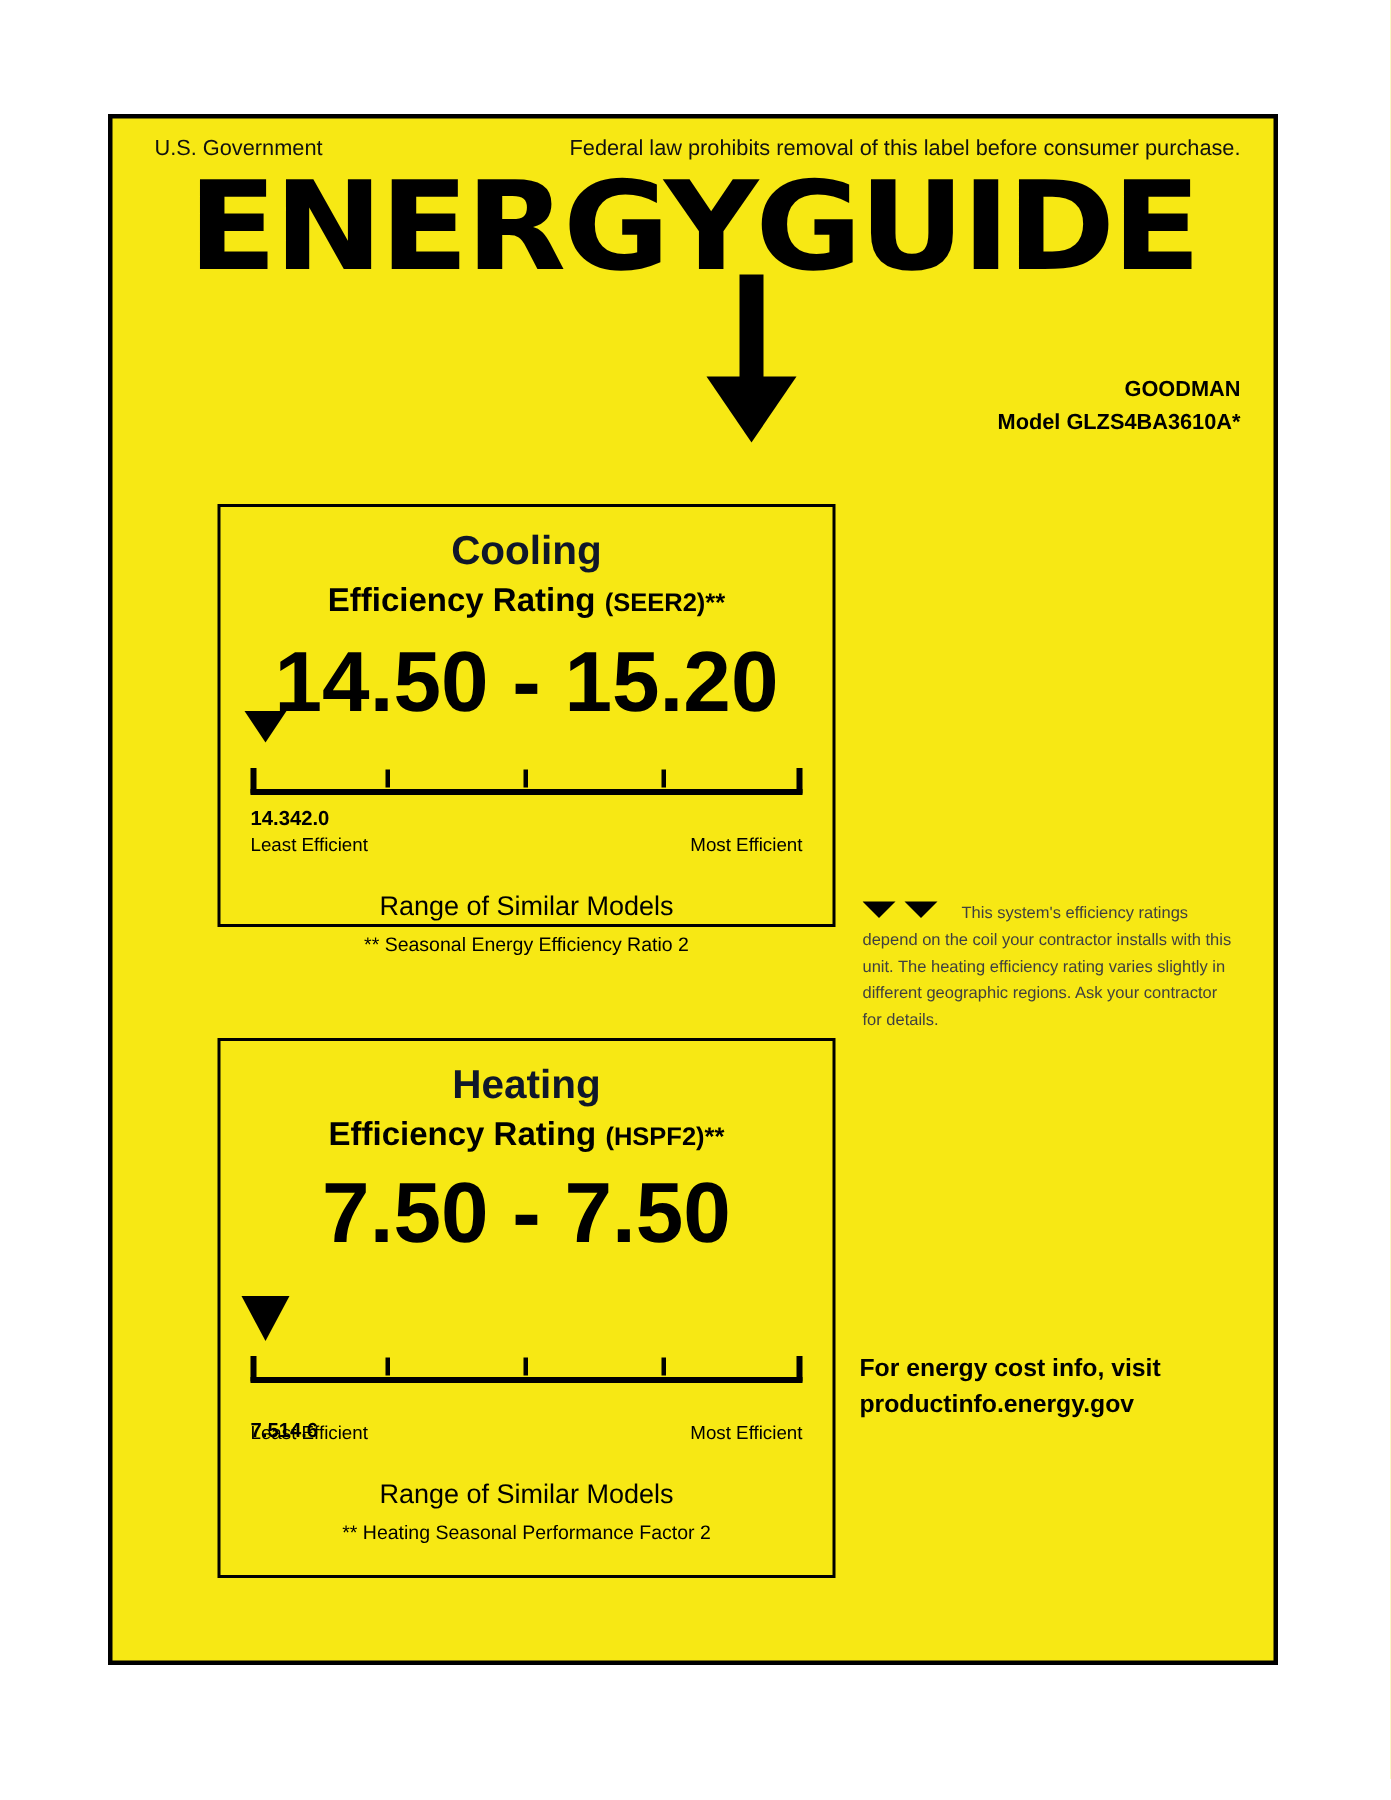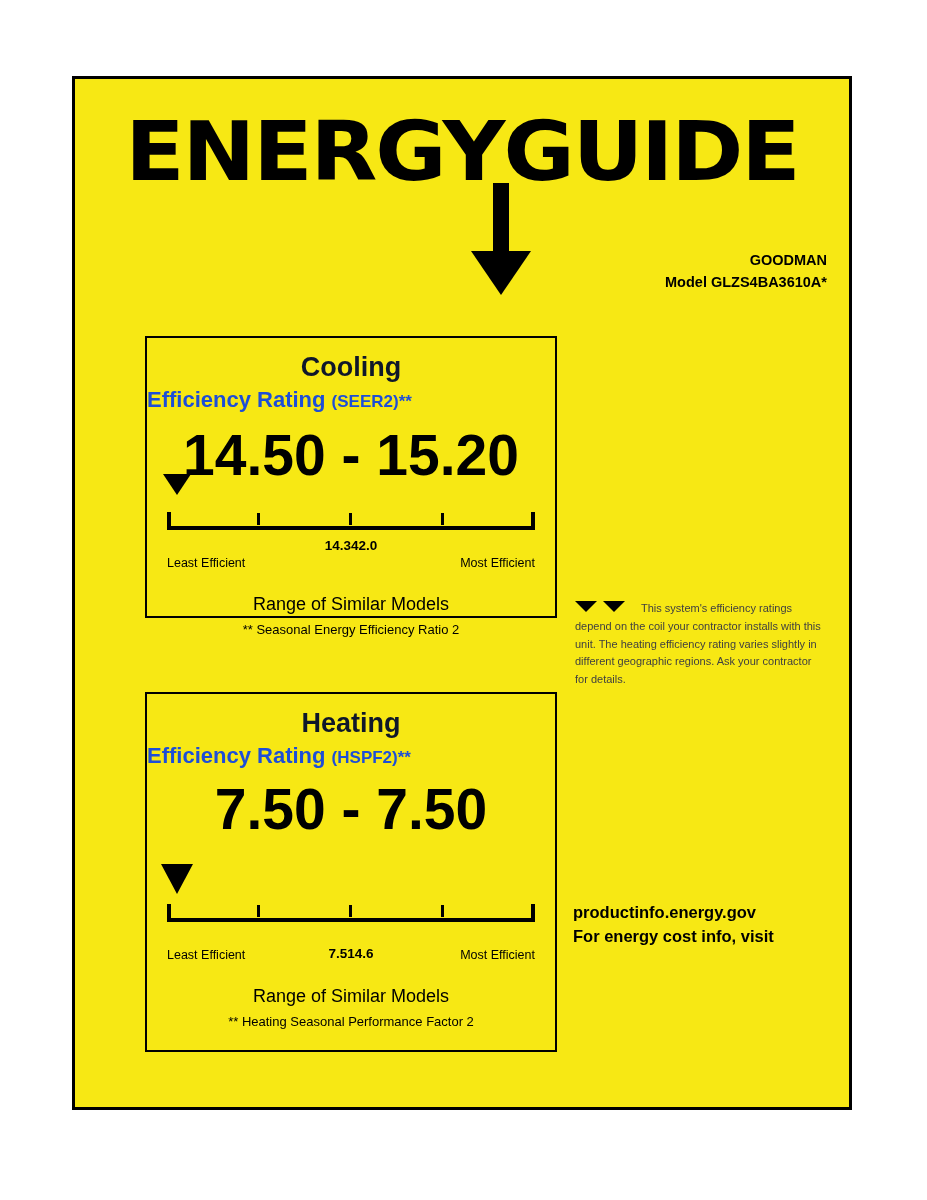--- a/index.html
+++ b/index.html
@@ -116,24 +116,24 @@
     margin: 0;
     padding-top: 14px;
     text-align: center;
     font-size: 27px;
     font-weight: 700;
     color: #0f172a;
   }
   .panel .sub {
     margin: 0;
     padding-top: 4px;
-    text-align: left;
+    text-align: center;
     font-size: 22px;
     font-weight: 700;
-    color: #1d4ed8;
+    color: #000000;
   }
   .panel .sub .small {
     font-size: 17px;
   }
 
   .bigvalue {
     text-align: center;
     font-family: "Liberation Sans", sans-serif;
     font-weight: 700;
     color: #000;
@@ -179,21 +179,21 @@
     height: 17px;
     background: #000;
     top: -14px;
   }
 
   .scale-nums {
     position: absolute;
     left: 0;
     right: 0;
     display: flex;
-    justify-content: center;
+    justify-content: flex-start;
     font-size: 13.5px;
     font-weight: 700;
     color: #000;
   }
   .scale-labels {
     position: absolute;
     left: 0;
     right: 0;
     display: flex;
     justify-content: space-between;
@@ -242,20 +242,24 @@
     font-weight: 700;
     line-height: 1.45;
     color: #000;
   }
 </style>
 </head>
 <body>
 
 <div class="label">
 
+  <div class="top-row">
+    <span>U.S. Government</span>
+    <span>Federal law prohibits removal of this label before consumer purchase.</span>
+  </div>
 
   <div class="energyguide">ENERGYGUIDE</div>
 
   <div class="eg-arrow">
     <div class="shaft"></div>
     <div class="head"></div>
   </div>
 
 
   <div class="brand">
@@ -326,17 +330,17 @@
   <div class="note">
     <span class="pointer-pair">
       <svg width="52" height="14" viewBox="0 0 52 14" aria-hidden="true">
         <polygon points="0,2 22,2 11,13" fill="#000"></polygon>
         <polygon points="28,2 50,2 39,13" fill="#000"></polygon>
       </svg>
     </span><span>This system's efficiency ratings depend on the coil your contractor installs with this unit.  The heating efficiency rating varies slightly in different geographic regions.  Ask your contractor for details.</span>
   </div>
 
   <div class="costinfo">
+    <div>For energy cost info, visit</div>
     <div>productinfo.energy.gov</div>
-    <div>For energy cost info, visit</div>
   </div>
 
 </div>
 
 </body></html>

